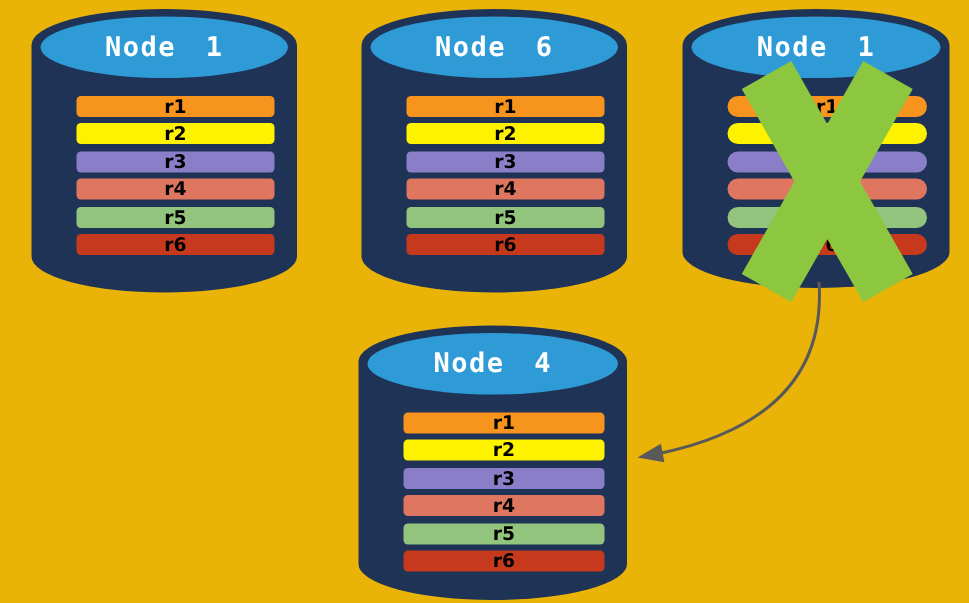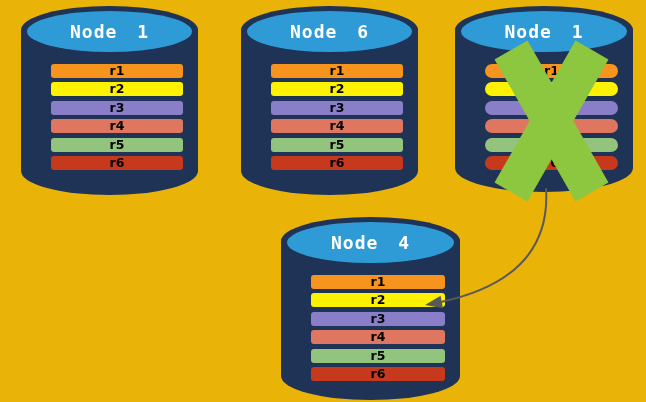--- a/index.html
+++ b/index.html
@@ -61,21 +61,21 @@
   .row-label {
     font-weight: bold;
     font-size: 12.5px;
     line-height: 14px;
     color: var(--row-text, #000000);
   }
   
   .node-1 { left: 21px;  top: 6px;   width: 177px; height: 189px; }
   .node-2 { left: 241px; top: 6px;   width: 177px; height: 189px; }
   .node-3 { left: 455px; top: 6px;   width: 178px; height: 186px; }
-  .node-4 { left: 239px; top: 217px; width: 179px; height: 183px; margin-left: 42px; }
+  .node-4 { left: 239px; top: 217px; width: 179px; height: 183px; }
   .failed .row { border-radius: 7px; }
   
   .xmark {
     position: absolute;
     left: 33px; top: 42px;
     width: 127px; height: 146px;
     overflow: visible;
   }
   .xline {
     stroke: var(--xgreen, #8DC63F);

